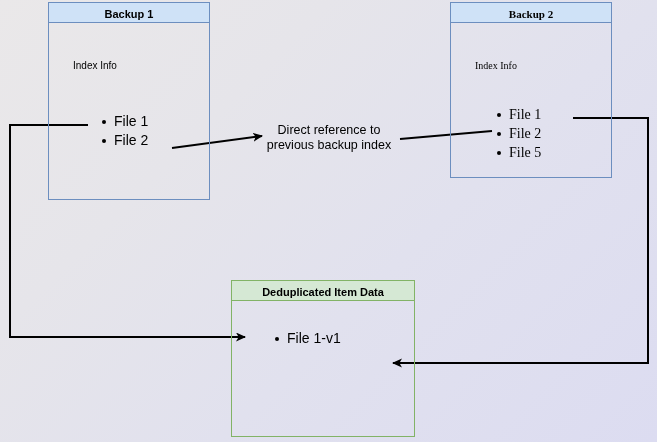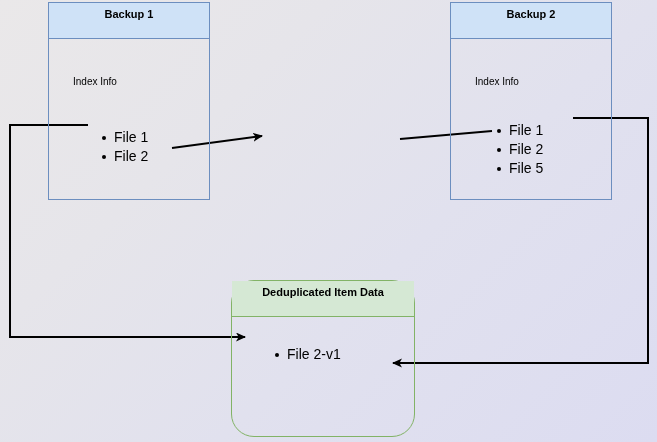--- a/index.html
+++ b/index.html
@@ -41,21 +41,21 @@
     border: 1px solid #82b366;
   }
   .node-title {
     box-sizing: border-box;
     width: 100%;
     text-align: center;
     font-size: 11px;
     font-weight: bold;
     color: #000;
     line-height: 1;
-    padding: 6px 0 18px 0;
+    padding: 6px 0 2px 0;
   }
   .blue .node-title {
     background: #cfe2f7;
     border-bottom: 1px solid #6c8ebf;
   }
   .green .node-title {
     background: #d5e8d4;
     border-bottom: 1px solid #82b366;
   }
   .node-body {
@@ -122,46 +122,48 @@
     <g>
       <path d="M573,118 L648,118 L648,363 L393,363" fill="none" stroke="#000" stroke-width="2" marker-end="url(#arrowR)"></path>
     </g>
 
     <g>
       <path d="M492,131 L400,139" fill="none" stroke="#000" stroke-width="2"></path>
       <path d="M262,136 L172,148" fill="none" stroke="#000" stroke-width="2" marker-end="url(#arrowR)" transform="rotate(180 217 142)"></path>
     </g>
   </svg>
 
+  <div class="edge-label" style="left:251px; top:123px; width:156px;">Direct reference to
+previous backup index</div>
 
   <div class="node blue" style="left:48px; top:2px; width:162px; height:198px;">
     <div class="node-title">Backup 1</div>
     <div class="node-body">
       <div class="index-label" style="left:24px; top:37px;">Index Info</div>
       <ul class="file-list" style="left:52px; top:89px;">
         <li>File 1</li>
         <li>File 2</li>
       </ul>
     </div>
   </div>
 
-  <div class="node blue" style="left:450px; top:2px; width:162px; height:198px;">
+  <div class="node blue" style="left:450px; top:2px; width:162px; height:176px;font-family:Liberation Serif, serif;">
     <div class="node-title">Backup 2</div>
     <div class="node-body">
       <div class="index-label" style="left:24px; top:37px;">Index Info</div>
       <ul class="file-list" style="left:45px; top:82px;">
         <li>File 1</li>
         <li>File 2</li>
         <li>File 5</li>
       </ul>
     </div>
   </div>
 
-  <div class="node green" style="left:231px; top:280px; width:184px; height:157px;border-radius:23px;">
+  <div class="node green" style="left:231px; top:280px; width:184px; height:157px;">
     <div class="node-title">Deduplicated Item Data</div>
     <div class="node-body">
       <ul class="file-list" style="left:42px; top:28px;">
-        <li>File 2-v1</li>
+        <li>File 1-v1</li>
       </ul>
     </div>
   </div>
 
 </div>
 
 </body></html>

